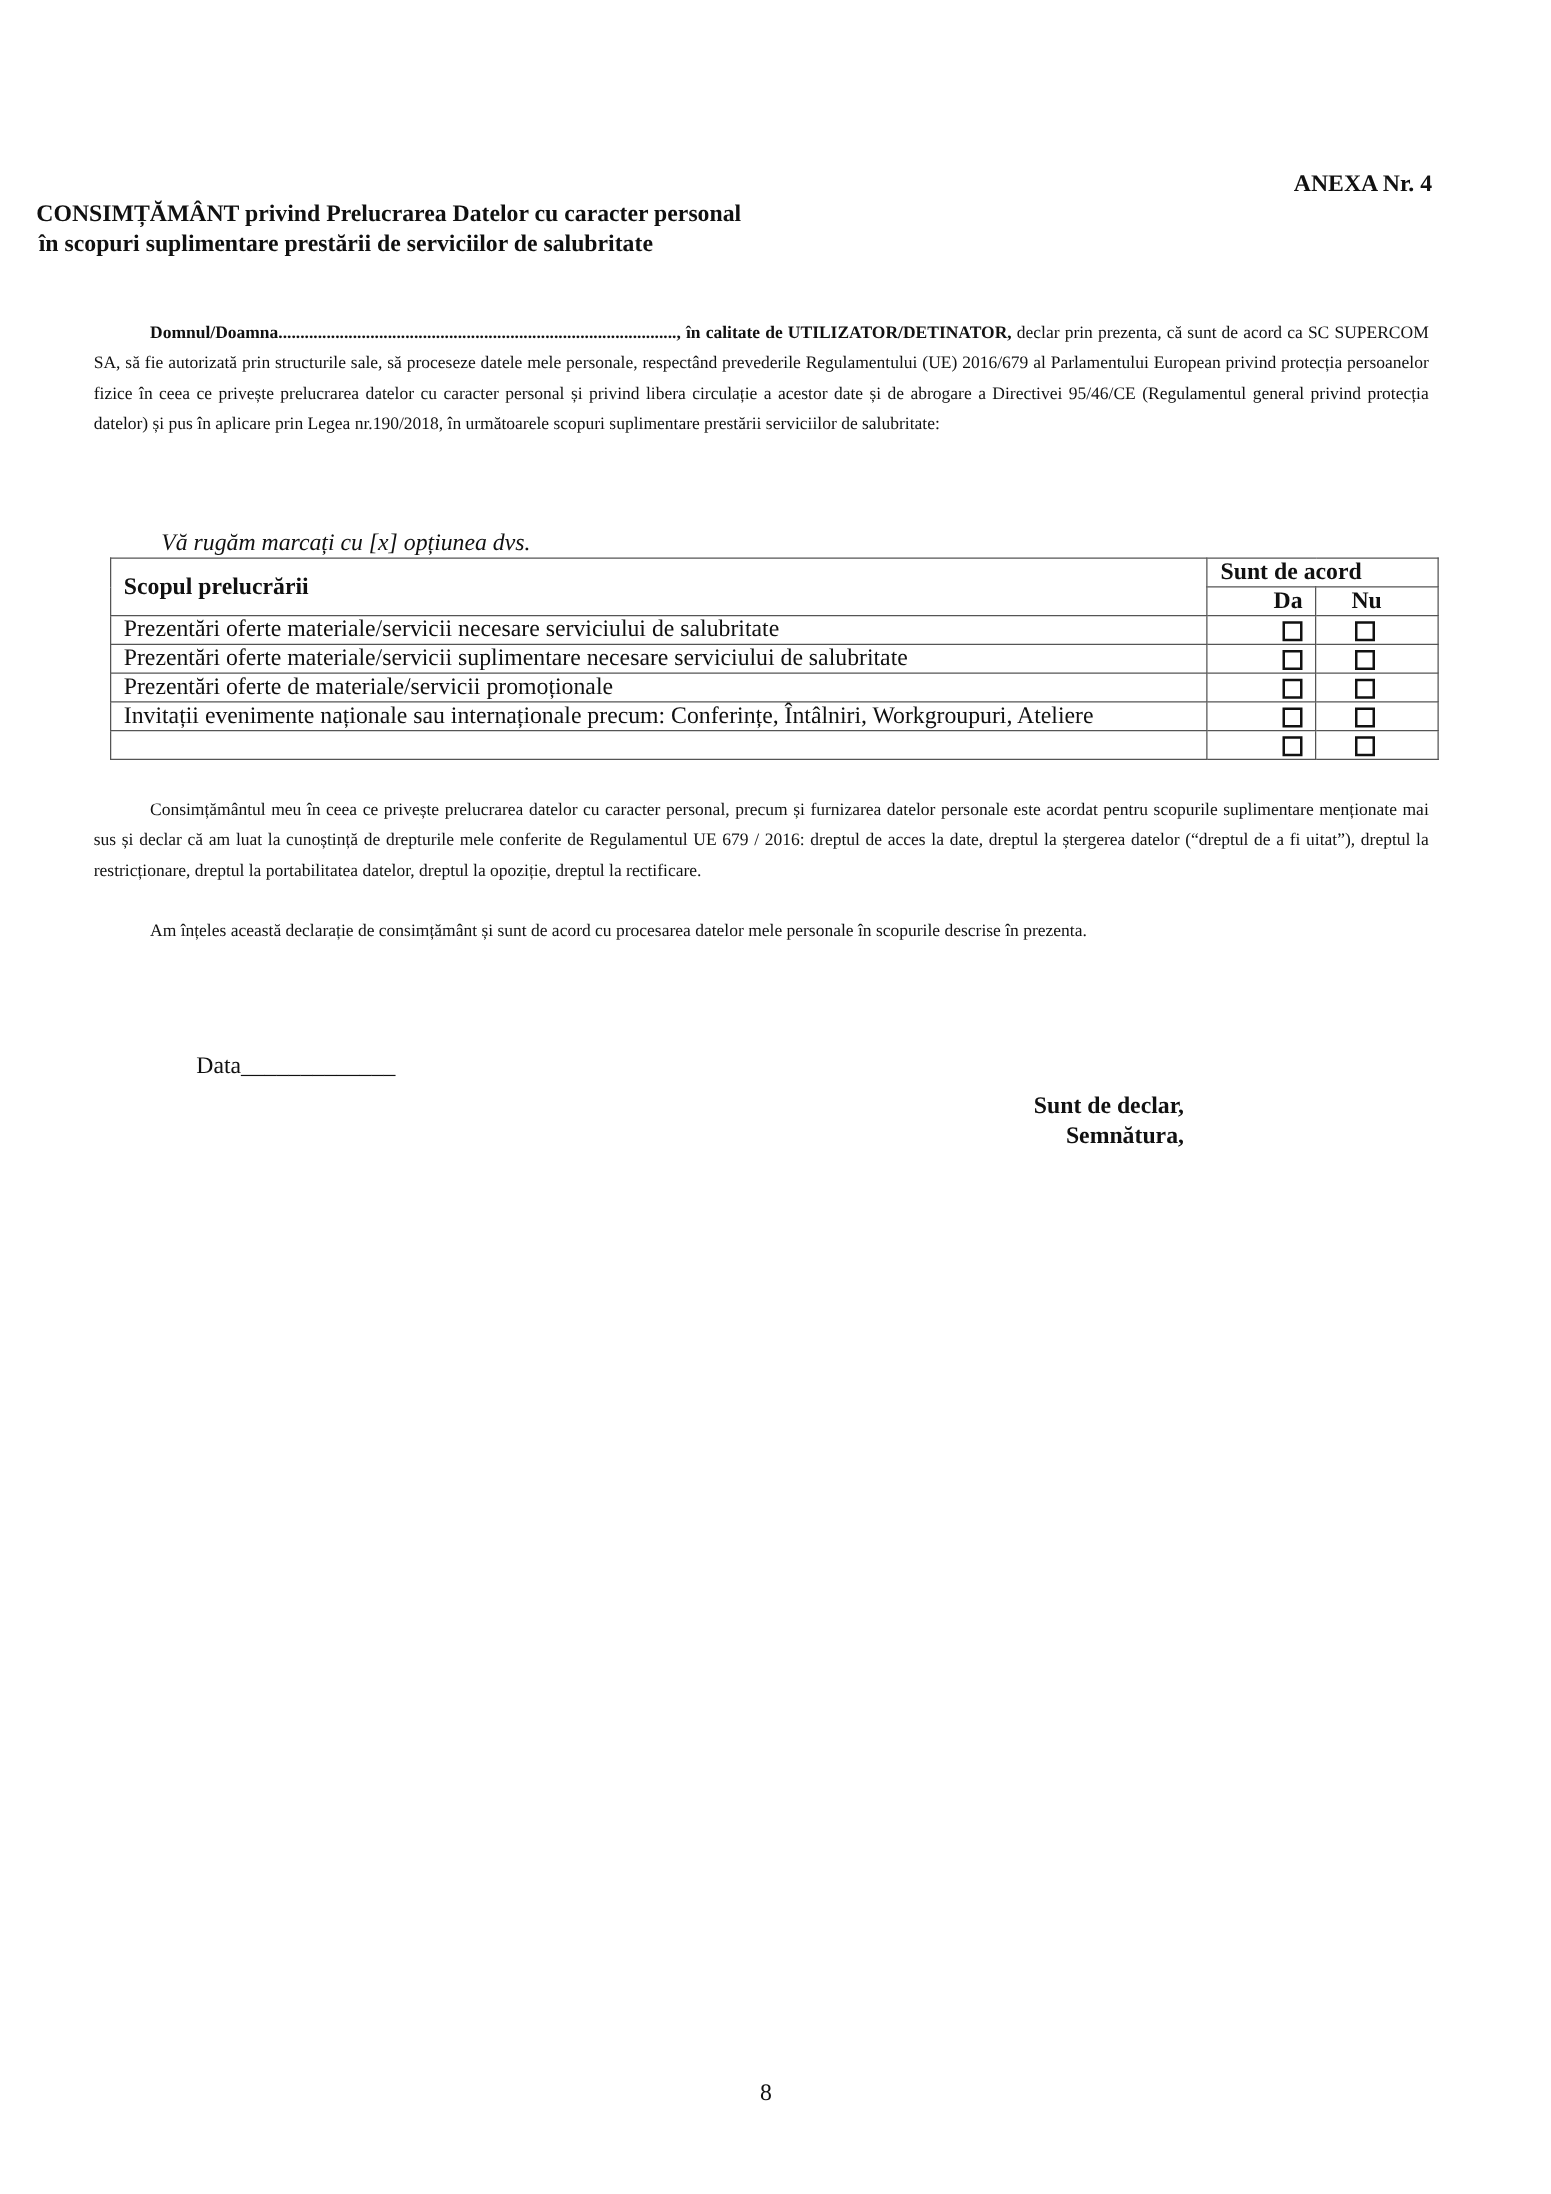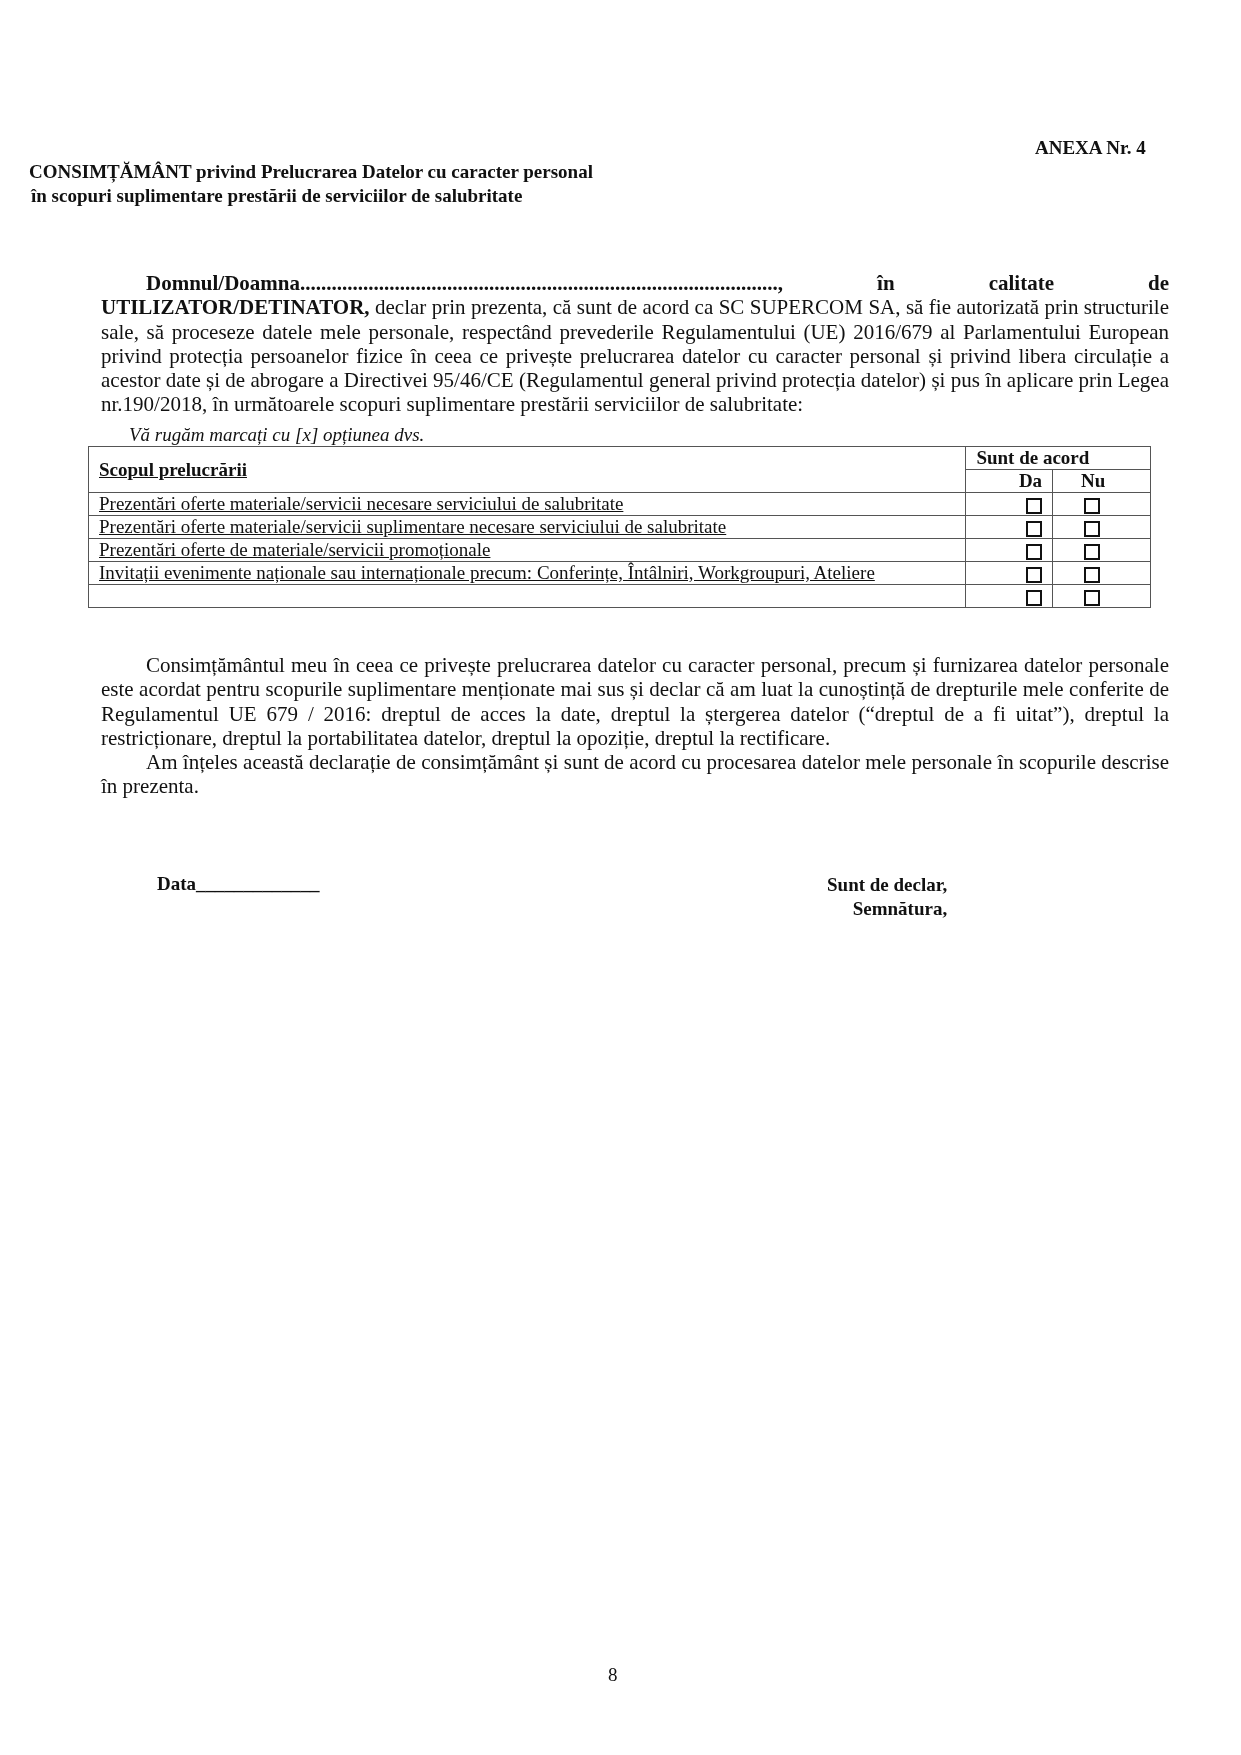--- a/index.html
+++ b/index.html
@@ -3,35 +3,35 @@
 <meta charset="utf-8">
 <style>
   html, body { margin: 0; padding: 0; background: #ffffff; }
   body { width: 1241px; height: 1755px; position: relative; overflow: hidden;
          font-family: "Liberation Serif", "DejaVu Serif", serif; color: #111; }
   .abs { position: absolute; text-align: right; }
   .anexa { left: 1035px; top: 137px; font-size: 19px; font-weight: bold; white-space: nowrap; transform: translateX(0); }
   .title { left: 0; width: 1241px; top: 160px; text-align: left; font-size: 19px; font-weight: bold; line-height: 24px; }
   .title .l1 { position: relative; left: 29px; }
   .title .l2 { position: relative; left: 31px; }
-  .para { left: 101px; width: 1068px; font-size: 21px; line-height: 24.3px; text-align: justify; margin-top: 16px; }
+  .para { left: 75px; width: 1068px; font-size: 14px; line-height: 24.3px; text-align: justify; }
   .para .indent { display: inline-block; width: 45px; }
   .p1 { top: 255px; }
   .note { left: 129px; top: 424px; font-size: 19px; font-style: italic; }
   table.grid { position: absolute; left: 88px; top: 446px; width: 1063px; border-collapse: collapse; font-size: 19px; }
   table.grid td, table.grid th { border: 1.5px solid #555; padding: 0 10px; height: 22px; line-height: 22px; text-align: left; font-weight: normal; }
   table.grid th { font-weight: bold; }
-  table.grid .c-scope { width: 880px; text-decoration: underline; }
+  table.grid .c-scope { width: 880px; }
   table.grid .c-da { width: 63px; padding-left: 14px; text-align: right; }
   table.grid .c-nu { width: 60px; padding-left: 28px; }
   table.grid .hdr-scope { vertical-align: middle; }
   .box { display: inline-block; width: 12px; height: 12px; border: 2px solid #111; vertical-align: middle; margin-left: 3px; }
   .p2 { top: 637px; }
   .p3 { top: 734px; }
-  .data-label { left: 157px; top: 873px; font-size: 19px; font-weight: bold; white-space: nowrap; }
+  .data-label { left: 157px; top: 842px; font-size: 19px; font-weight: normal; white-space: nowrap; }
   .sig { left: 827px; top: 873px; font-size: 19px; font-weight: bold; line-height: 24px; }
   .pagenum { left: 608px; top: 1664px; font-size: 19px; }
 </style>
 </head>
 <body>
 
 <div class="abs anexa">ANEXA Nr. 4</div>
 
 <div class="abs title">
   <div class="l1">CONSIMȚĂMÂNT privind Prelucrarea Datelor cu caracter personal</div>

